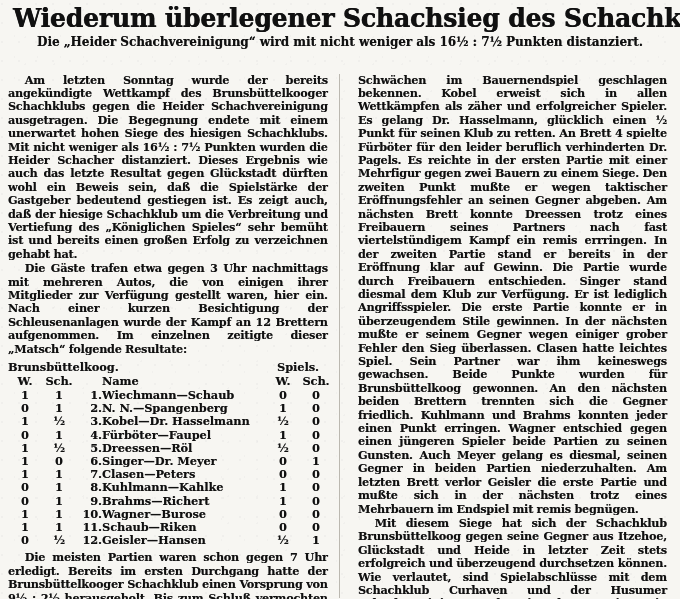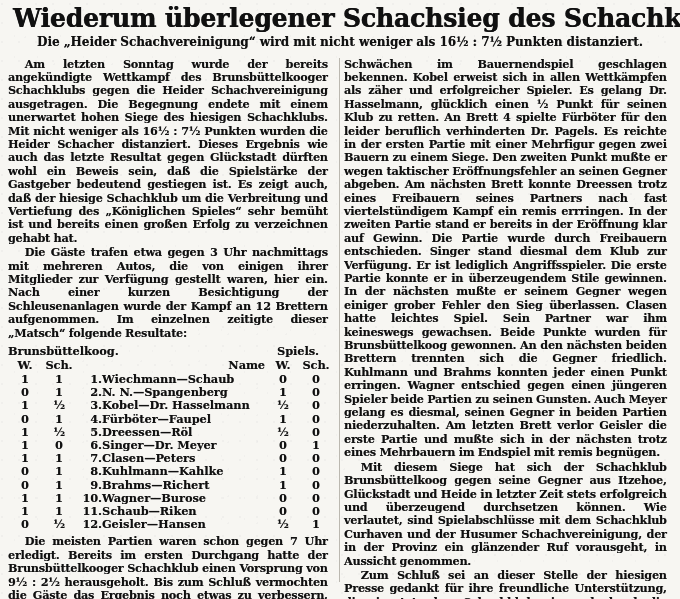--- a/index.html
+++ b/index.html
@@ -48,29 +48,29 @@
     margin-top: 4px;
     white-space: nowrap;
     transform: scaleX(0.97);
     transform-origin: center;
     text-shadow: 0.3px 0 0 rgba(0,0,0,0.6);
   }
 
   
   .columns {
     display: flex;
-    margin-top: 9px;
+    margin-top: 25px;
     height: 524px;
   }
   .col {
     width: 331px;
     box-sizing: border-box;
   }
   .col-left  { padding-right: 8px; }
-  .col-right { padding-left: 4px; border-left: 1px solid #b9b6ae; }
+  .col-right { padding-left: 18px; border-left: 1px solid #b9b6ae; }
 
   p.body {
     margin: 0;
     text-align: justify;
     text-justify: inter-word;
     font-size: 11.25px;
     line-height: 13.4px;
     font-weight: 700;
     letter-spacing: -0.18px;
     word-spacing: -0.2px;
@@ -106,21 +106,21 @@
   .c-s    { width: 34px; text-align: center; }
   .c-num  { width: 26px; text-align: right; padding-right: 4px; }
   .c-name { text-align: left; }
   .c-hw   { width: 36px; text-align: center; }
   .c-hs   { width: 30px; text-align: center; }
 
   .club-row td { padding-bottom: 0.5px; }
   .club-left  { text-align: center; }
   .club-right { text-align: center; }
   .sub-head td { padding-bottom: 1px; }
-  .sub-head .c-name { text-align: right; }
+  .sub-head .c-name { text-align: left; }
 </style>
 </head>
 <body>
 
 <div class="page">
 
   <div class="masthead">
     <div class="headline">Wiederum überlegener Schachsieg des Schachklubs Brunsbüttelkoog.</div>
     <div class="subhead">Die „Heider Schachvereinigung“ wird mit nicht weniger als 16½ : 7½ Punkten distanziert.</div>
   </div>

